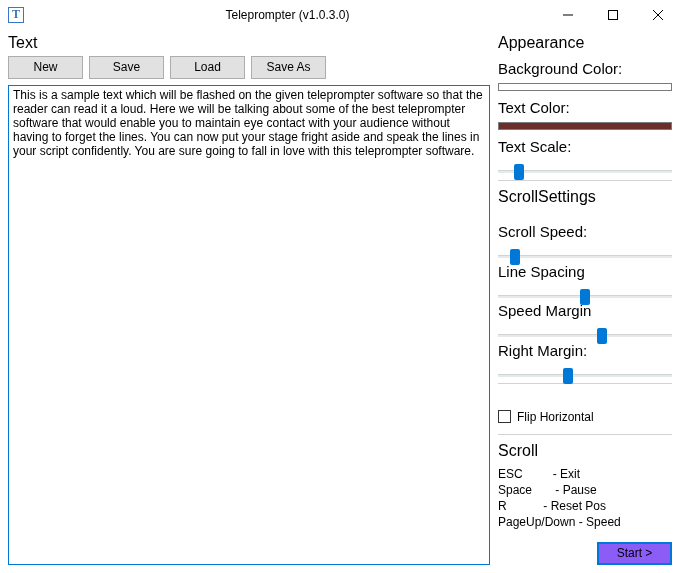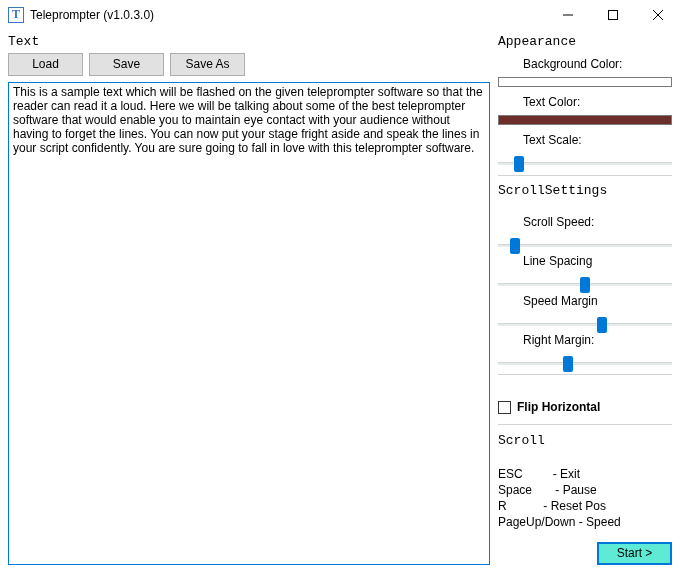--- a/index.html
+++ b/index.html
@@ -1,54 +1,54 @@
 <!DOCTYPE html>
 <html><head>
   <meta charset="utf-8">
   <style>
     * { box-sizing: border-box; margin: 0; padding: 0; font-family: 'Segoe UI', Tahoma, sans-serif; font-size: 12px; }
     body { background: #fff; width: 680px; height: 573px; overflow: hidden; }
 
     .titlebar { height: 30px; display: flex; align-items: center; padding-left: 8px; background: #fff; border-bottom: 1px solid #fff; }
     .titlebar .app-icon { width: 16px; height: 16px; border: 1px solid #3a76c4; display: flex; align-items: center; justify-content: center; color: #3a76c4; font-weight: bold; font-family: 'Times New Roman', serif; font-size: 12px; margin-right: 6px; }
-    .titlebar .title-text { flex: 1; }
+    .titlebar .title-text { flex: 1; text-align: center; }
     .win-controls { display: flex; }
     .win-btn { width: 45px; height: 30px; display: flex; align-items: center; justify-content: center; cursor: default; }
     .win-btn svg { stroke: #000; stroke-width: 1; fill: none; }
 
     .content { display: flex; height: 543px; }
     .left { width: 498px; padding: 4px 8px 8px 8px; display: flex; flex-direction: column; }
     .right { width: 182px; padding: 4px 8px 8px 0; display: flex; flex-direction: column; gap: 4px; justify-content: flex-end; }
 
-    .section-heading { font-size: 13px; margin-bottom: 4px; font-family: Liberation Mono, monospace; }
+    .section-heading { font-size: 16px; margin-bottom: 4px; }
 
     .button-row { display: flex; gap: 6px; margin-bottom: 6px; }
     .win-button { width: 75px; height: 23px; background: #e1e1e1; border: 1px solid #adadad; cursor: default; text-align: center; line-height: 21px; }
 
     .textarea { flex: 1; border: 1px solid #0078d7; padding: 2px 4px; font-size: 12px; line-height: 14px; resize: none; overflow-y: auto; }
 
-    .label { font-size: 12px; margin-top: 4px; margin-left: 25px; }
+    .label { font-size: 15px; margin-top: 4px; }
     .swatch { height: 18px; border: 1px solid #7a7a7a; margin-top: 2px; }
     .swatch.bg { background: #fff; }
     .swatch.text { background: #6b2e2a; }
 
     .slider-wrap { position: relative; height: 22px; margin-top: 2px; }
     .slider-track { position: absolute; left: 0; right: 0; top: 9px; height: 3px; background: #e7eaea; border-top: 1px solid #d0d4d4; }
     .slider-thumb { position: absolute; top: 3px; width: 10px; height: 16px; background: #0078d7; border-radius: 2px; transform: translateX(-50%); }
 
     .divider { height: 1px; background: #d0d4d4; margin: 6px 0 4px 0; }
 
-    .checkbox-row { display: flex; align-items: center; gap: 6px; margin-top: 18px; font-weight: bold; }
+    .checkbox-row { display: flex; align-items: center; gap: 6px; margin-top: 18px; }
     .checkbox-box { width: 13px; height: 13px; border: 1px solid #333; display: flex; align-items: center; justify-content: center; }
     .checkbox-box svg { stroke: #0078d7; stroke-width: 2; fill: none; }
 
     .help-block { font-family: Liberation Sans, sans-serif; font-size: 12px; white-space: pre; margin-top: 2px; line-height: 16px; }
 
     .start-row { margin-top: auto; display: flex; justify-content: flex-end; padding-top: 8px; }
-    .start-btn { width: 75px; height: 23px; background: #5eead4; border: 2px solid #0078d7; cursor: default; text-align: center; line-height: 19px; }
+    .start-btn { width: 75px; height: 23px; background: #8b5cf6; border: 2px solid #0078d7; cursor: default; text-align: center; line-height: 19px; }
   </style>
 </head>
 <body>
 
 <div class="titlebar">
   <div class="app-icon">T</div>
   <div class="title-text">Teleprompter (v1.0.3.0)</div>
   <div class="win-controls">
     <div class="win-btn">
       <svg width="10" height="10">
@@ -66,22 +66,23 @@
           <line x1="10" y1="0" x2="0" y2="10"></line>
         </svg>
     </div>
   </div>
 </div>
 
 <div class="content">
   <div class="left">
     <div class="section-heading">Text</div>
     <div class="button-row">
+      <div class="win-button">New</div>
+      <div class="win-button">Save</div>
       <div class="win-button">Load</div>
-      <div class="win-button">Save</div>
       <div class="win-button">Save As</div>
     </div>
     <textarea class="textarea" style="">This is a sample text which will be flashed on the given teleprompter software so that the reader can read it a loud. Here we will be talking about some of the best teleprompter software that would enable you to maintain eye contact with your audience without having to forget the lines. You can now put your stage fright aside and speak the lines in your script confidently. You are sure going to fall in love with this teleprompter software.</textarea>
   </div>
 
   <div class="right">
     <div class="section-heading">Appearance</div>
     <div class="label" style="margin-top:0">Background Color:</div>
     <div class="swatch bg"></div>
     <div class="label">Text Color:</div>
@@ -118,21 +119,21 @@
 
     <div class="divider"></div>
 
     <div class="checkbox-row">
       <div class="checkbox-box"></div>
       <span>Flip Horizontal</span>
     </div>
 
     <div class="divider"></div>
 
-    <div class="section-heading" style="margin-bottom:12px">Scroll</div>
+    <div class="section-heading" style="margin-bottom:0">Scroll</div>
     <div class="help-block">ESC         - Exit
 Space       - Pause
 R           - Reset Pos
 PageUp/Down - Speed</div>
 
     <div class="start-row">
       <div class="start-btn">Start &gt;</div>
     </div>
   </div>
 </div>

